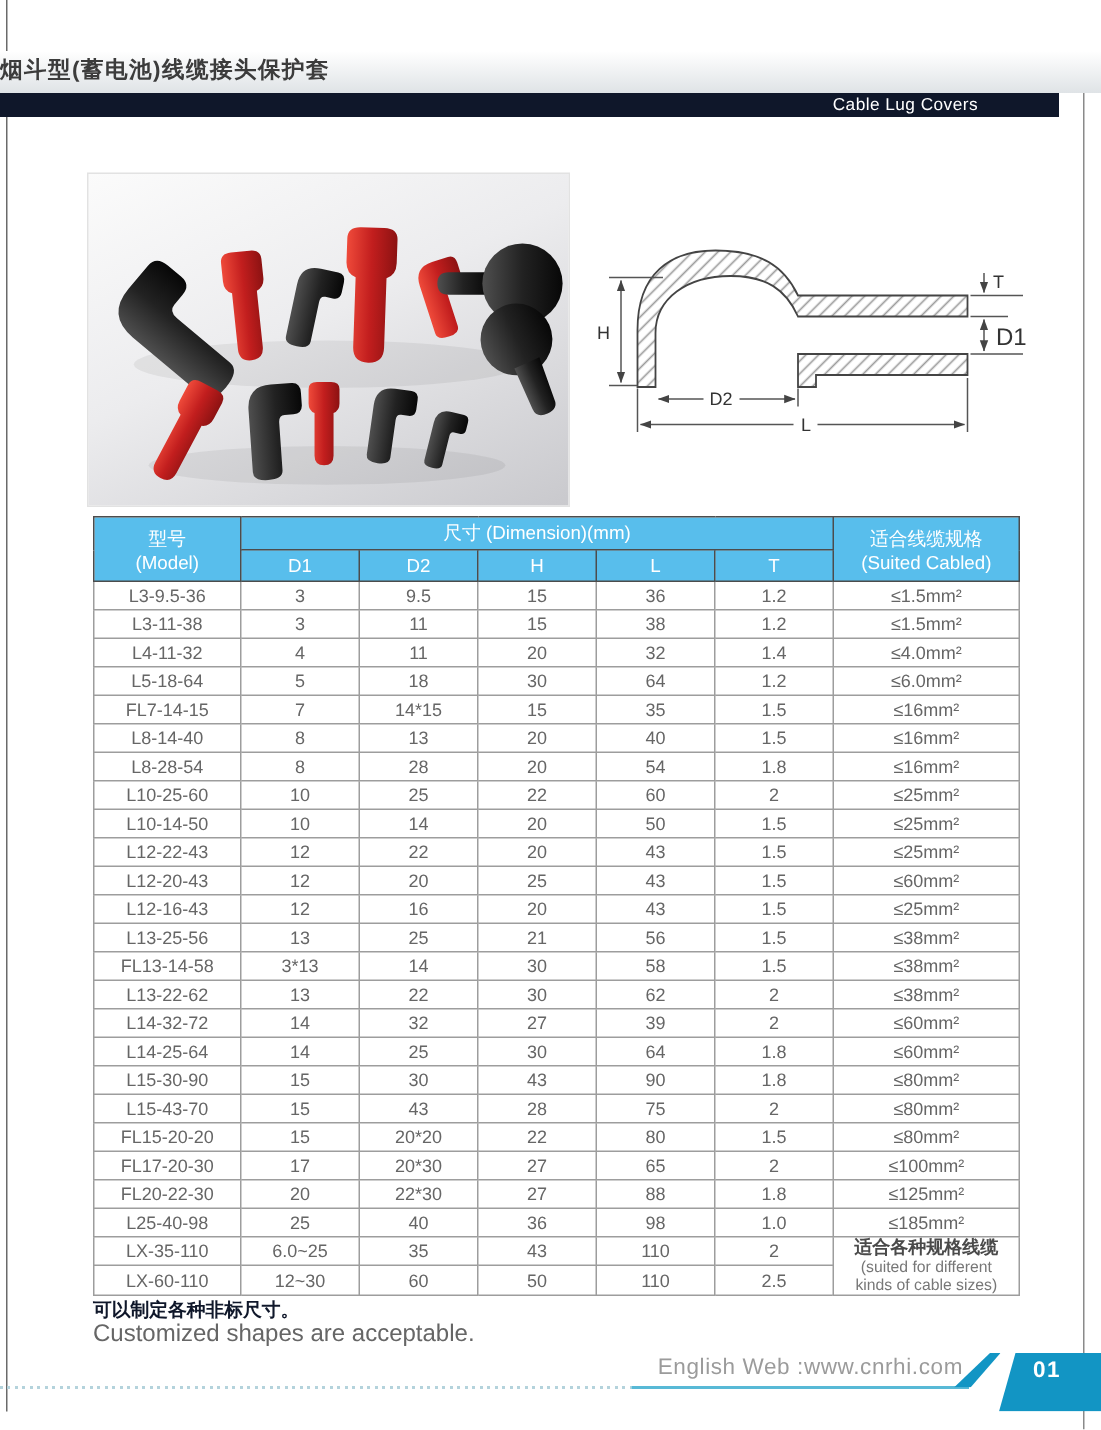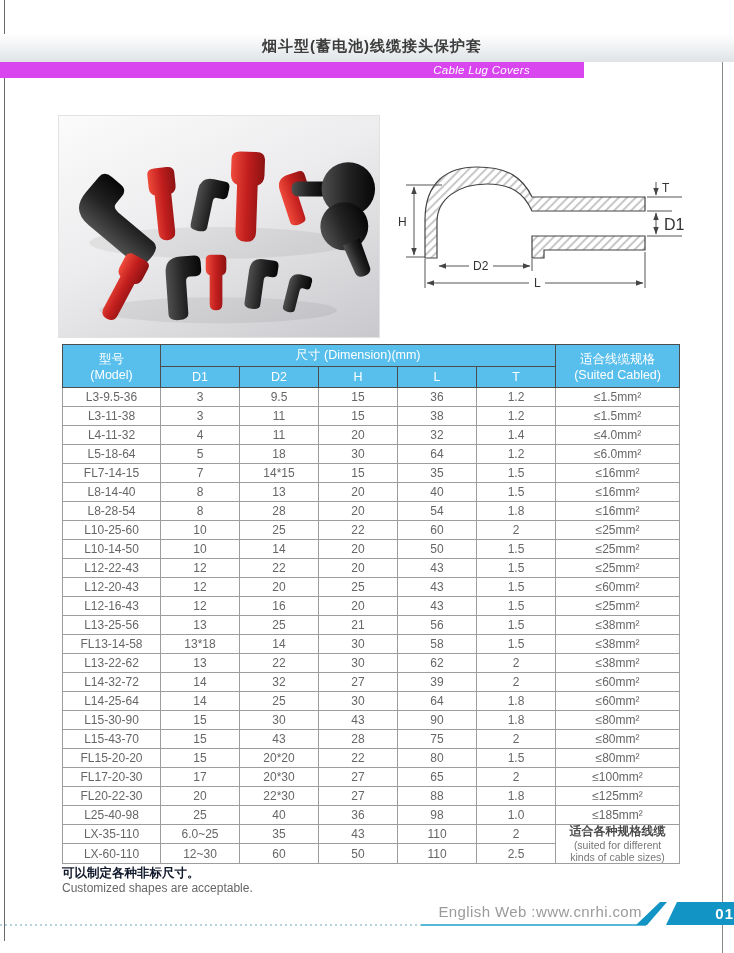--- a/index.html
+++ b/index.html
@@ -5,23 +5,23 @@
   html,body{margin:0;padding:0;}
   body{
     width:734px;height:953px;position:relative;background:#ffffff;
     font-family:"Liberation Sans","DejaVu Sans",sans-serif;overflow:hidden;
   }
   .left-border{position:absolute;left:4px;top:0;width:1px;height:941px;background:#6a6a6a;}
   .right-border{position:absolute;left:722px;top:52px;width:1px;height:901px;background:#8a8a8a;}
 
   .header-grad{position:absolute;left:0;top:34px;width:734px;height:28px;
     background:linear-gradient(#ffffff,#dfe3e6);}
-  .title-cn{position:absolute;top:37px;left:0;width:680px;text-align:center;
-    font-size:15px;font-weight:bold;color:#3c3c3c;letter-spacing:1px;margin-left:32px;}
-  .cyan-bar{position:absolute;left:0;top:62px;width:584px;height:16px;background:#d946ef;font-style:italic;}
+  .title-cn{position:absolute;top:37px;left:0;width:680px;text-align:left;
+    font-size:15px;font-weight:bold;color:#3c3c3c;letter-spacing:1px;}
+  .cyan-bar{position:absolute;left:0;top:62px;width:706px;height:16px;background:#0f172a;}
   .cyan-bar .bar-label{position:absolute;right:54px;top:0;line-height:16px;
     color:#ffffff;font-size:11.5px;letter-spacing:.3px;}
 
   .photo{position:absolute;left:58px;top:115px;width:322px;height:223px;
     background:linear-gradient(155deg,#fbfbfb 0%,#ececee 45%,#c9c9cd 100%);
     border:1px solid #e2e2e2;box-sizing:border-box;}
   .photo svg{width:100%;height:100%;display:block;}
 
   .diagram{position:absolute;left:392px;top:140px;width:302px;height:172px;}
   .diagram svg{width:100%;height:100%;display:block;}
@@ -34,35 +34,35 @@
     border:1px solid #4c4c4c;font-size:12.5px;padding:0;}
   table.spec thead tr:first-child th{height:21px;}
   table.spec thead tr:last-child th{height:20px;}
   table.spec td{border:1px solid #9d9d9d;color:#666;font-size:12px;text-align:center;
     height:18px;padding:0;background:#fff;}
   td.spec-merged{line-height:1.15;}
   .ms-cn{color:#4a4a4a;font-weight:bold;font-size:12px;}
   .ms-en{color:#777;font-size:10.5px;}
 
   .note-cn{position:absolute;left:62px;top:865px;font-size:12.5px;font-weight:bold;color:#0f172a;}
-  .note-en{position:absolute;left:62px;top:881px;font-size:12px;color:#666;}
+  .note-en{position:absolute;left:62px;top:881px;font-size:16px;color:#666;}
 
   .dotted-line{position:absolute;left:0;top:924px;width:421px;height:2px;
     background-image:repeating-linear-gradient(90deg,#b4d3dc 0 2px,transparent 2px 5px);}
   .footer-line{position:absolute;left:421px;top:924px;width:225px;height:2px;background:#58b9d6;}
   .footer-web{position:absolute;left:0;top:903px;width:642px;text-align:right;
     font-size:15px;color:#9b9b9b;letter-spacing:.4px;}
   .badge{position:absolute;left:636px;top:902px;width:98px;height:23px;}
   .badge .tri{position:absolute;left:0;top:0;width:34px;height:23px;background:#1295c4;
     -webkit-clip-path:polygon(24px 0,31px 0,11px 100%,0 100%);
     clip-path:polygon(24px 0,31px 0,11px 100%,0 100%);}
-  .badge .main{position:absolute;left:26px;top:0;right:0;height:23px;background:#1295c4;
+  .badge .main{position:absolute;left:26px;top:0;right:0;height:39px;background:#1295c4;
     -webkit-clip-path:polygon(15px 0,100% 0,100% 100%,4px 100%);
     clip-path:polygon(15px 0,100% 0,100% 100%,4px 100%);
-    color:#fff;font-size:15px;font-weight:bold;text-align:right;line-height:23px;
+    color:#fff;font-size:15px;font-weight:bold;text-align:center;line-height:23px;
     letter-spacing:1px;}
 </style>
 </head>
 <body>
 
 <div class="left-border"></div>
 <div class="right-border"></div>
 
 <div class="header-grad"></div>
 <div class="title-cn">烟斗型(蓄电池)线缆接头保护套</div>
@@ -296,21 +296,21 @@
         <td>L13-25-56</td>
         <td>13</td>
         <td>25</td>
         <td>21</td>
         <td>56</td>
         <td>1.5</td>
         <td>≤38mm²</td>
       </tr>
       <tr>
         <td>FL13-14-58</td>
-        <td>13*18</td>
+        <td>3*13</td>
         <td>14</td>
         <td>30</td>
         <td>58</td>
         <td>1.5</td>
         <td>≤38mm²</td>
       </tr>
       <tr>
         <td>L13-22-62</td>
         <td>13</td>
         <td>22</td>

